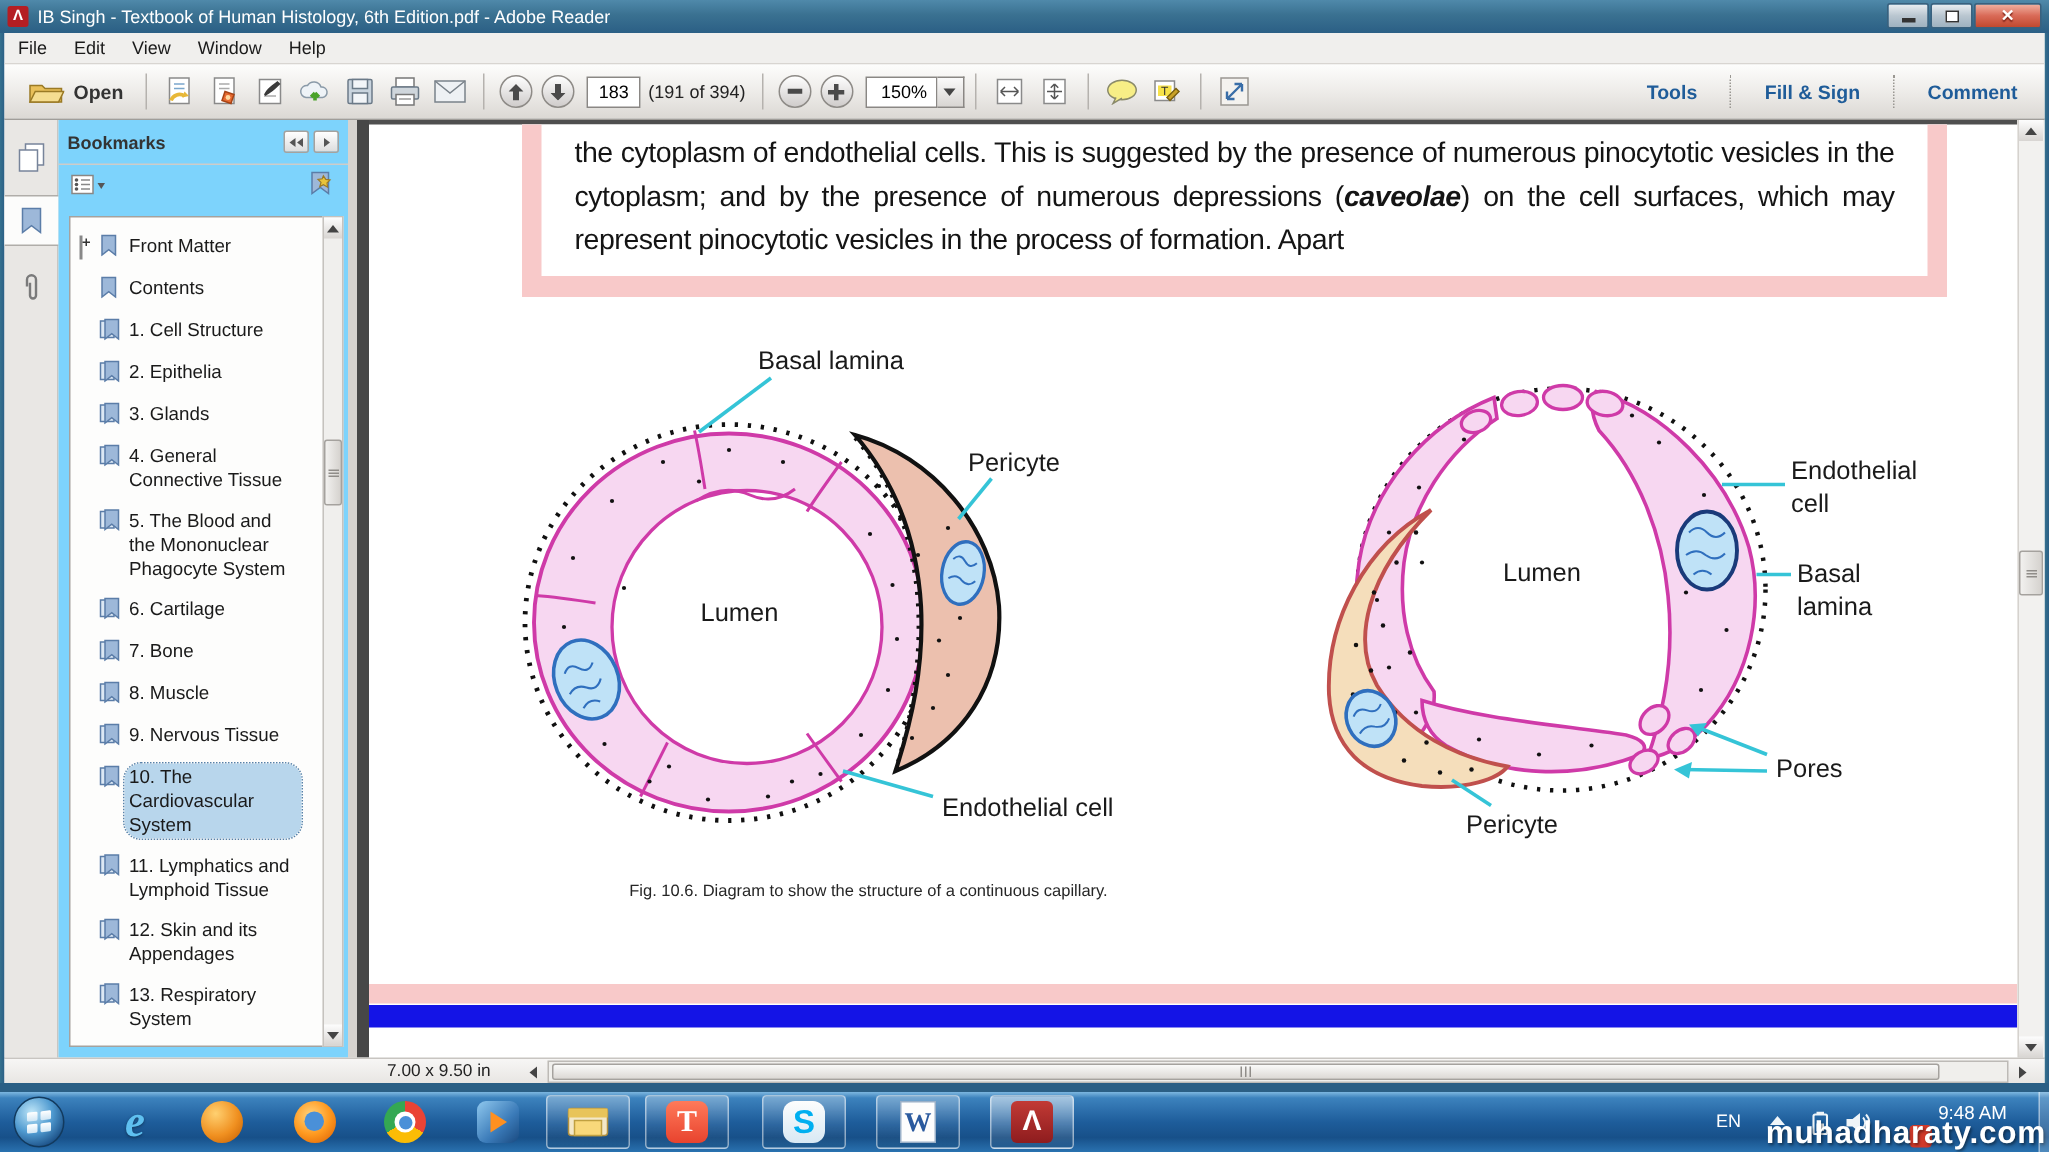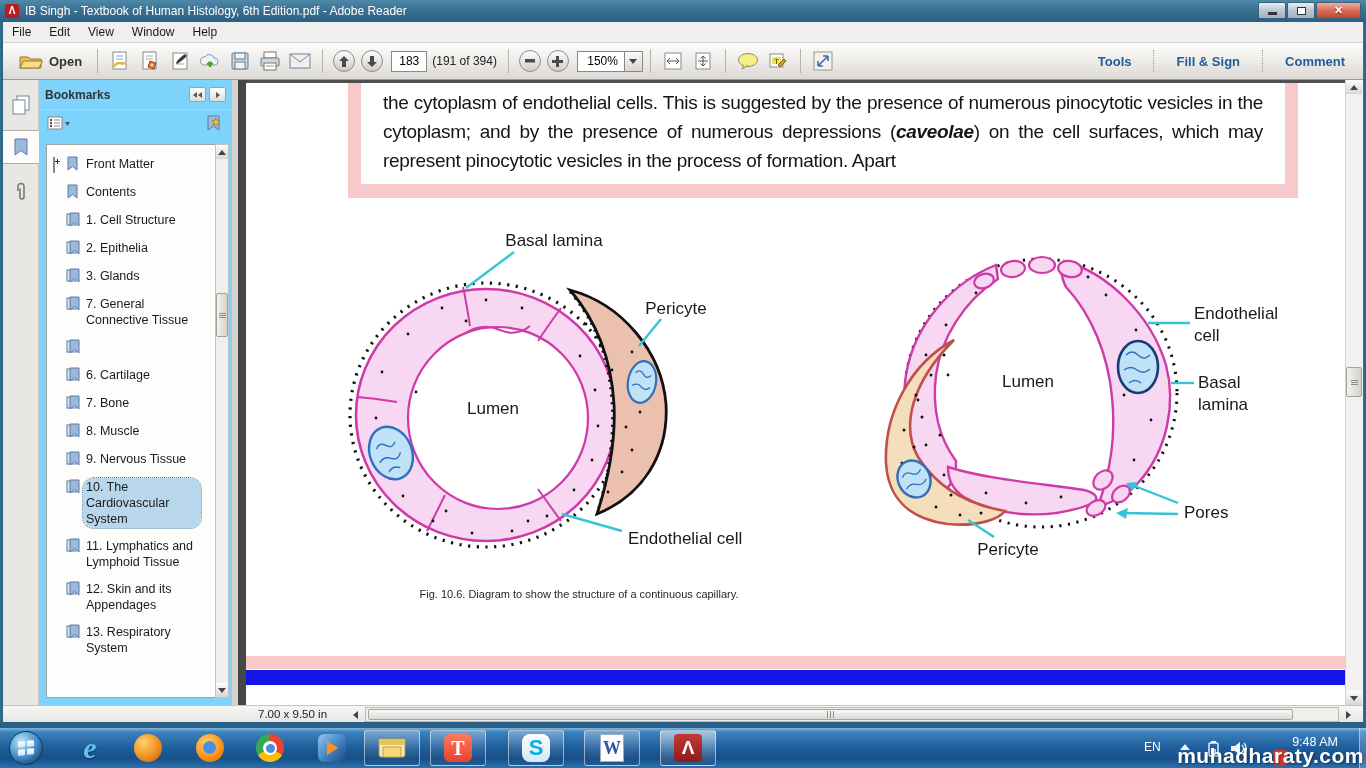--- a/index.html
+++ b/index.html
@@ -414,28 +414,29 @@
               <path d="M4 1 h9 v13 l-4.5 -3.5 L4 14 z" fill="#9db8d9" stroke="#5b7da8"></path>
             </svg></span>
         <span class="bm-label">3. Glands</span>
       </div>
       <div class="bm-row">
         <span class="bm-exp"></span>
         <span class="bm-ico"><svg width="15" height="15">
               <rect x="1" y="2" width="9" height="11" fill="#dce8f4" stroke="#5b7da8"></rect>
               <path d="M4 1 h9 v13 l-4.5 -3.5 L4 14 z" fill="#9db8d9" stroke="#5b7da8"></path>
             </svg></span>
-        <span class="bm-label">7. General Connective Tissue</span>
-      </div>
-      <div class="bm-row">
-        <span class="bm-exp"></span>
-        <span class="bm-ico"><svg width="15" height="15">
-              <rect x="1" y="2" width="9" height="11" fill="#dce8f4" stroke="#5b7da8"></rect>
-              <path d="M4 1 h9 v13 l-4.5 -3.5 L4 14 z" fill="#9db8d9" stroke="#5b7da8"></path>
-            </svg></span>
+        <span class="bm-label">4. General Connective Tissue</span>
+      </div>
+      <div class="bm-row">
+        <span class="bm-exp"></span>
+        <span class="bm-ico"><svg width="15" height="15">
+              <rect x="1" y="2" width="9" height="11" fill="#dce8f4" stroke="#5b7da8"></rect>
+              <path d="M4 1 h9 v13 l-4.5 -3.5 L4 14 z" fill="#9db8d9" stroke="#5b7da8"></path>
+            </svg></span>
+        <span class="bm-label">5. The Blood and the Mononuclear Phagocyte System</span>
       </div>
       <div class="bm-row">
         <span class="bm-exp"></span>
         <span class="bm-ico"><svg width="15" height="15">
               <rect x="1" y="2" width="9" height="11" fill="#dce8f4" stroke="#5b7da8"></rect>
               <path d="M4 1 h9 v13 l-4.5 -3.5 L4 14 z" fill="#9db8d9" stroke="#5b7da8"></path>
             </svg></span>
         <span class="bm-label">6. Cartilage</span>
       </div>
       <div class="bm-row">

